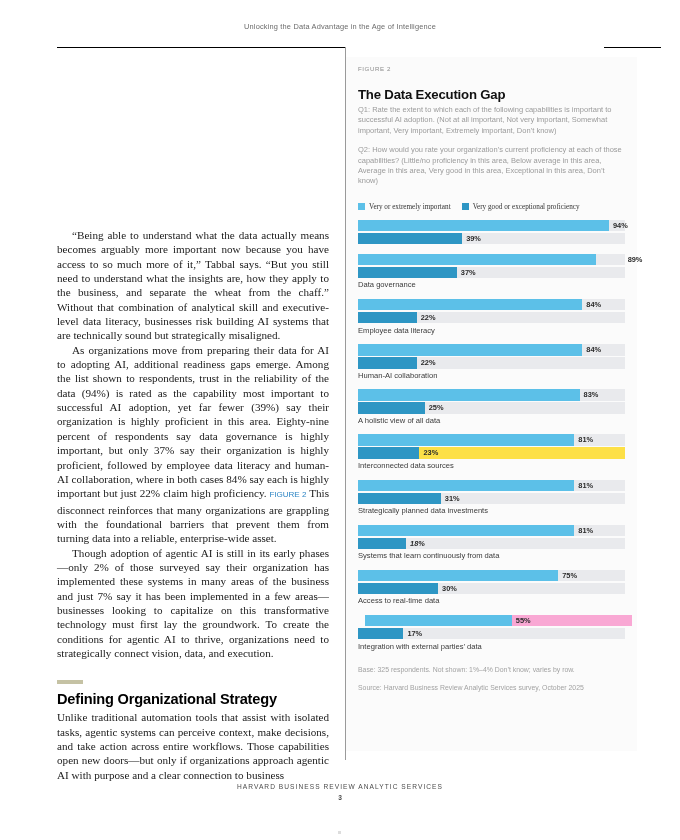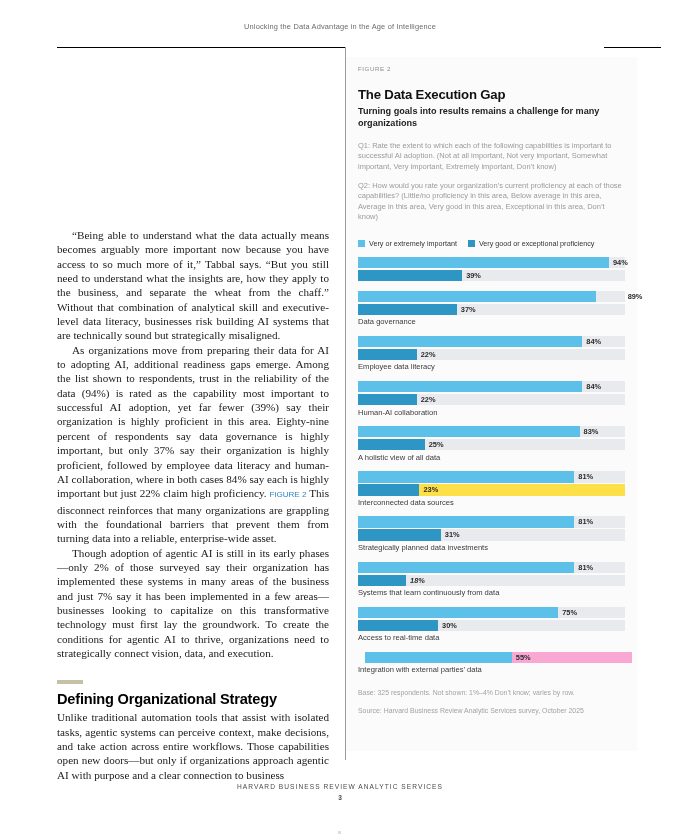--- a/index.html
+++ b/index.html
@@ -133,20 +133,21 @@
     color: #9b9b9b;
     margin-bottom: 9px;
   }
 
   
   .legend {
     display: flex;
     align-items: center;
     margin-top: 16px;
     margin-bottom: 9px;
+    font-family: Liberation Serif, serif;
   }
   .legend-item {
     display: flex;
     align-items: center;
     margin-right: 11px;
   }
   .legend-swatch {
     width: 7px;
     height: 7px;
     margin-right: 4px;
@@ -248,21 +249,20 @@
   <p>Though adoption of agentic AI is still in its early phases—only 2% of those surveyed say their organization has implemented these systems in many areas of the business and just 7% say it has been implemented in a few areas—businesses looking to capitalize on this transformative technology must first lay the groundwork. To create the conditions for agentic AI to thrive, organizations need to strategically connect vision, data, and execution.</p>
 
   <div class="section-accent"></div>
   <h2 class="section-head">Defining Organizational Strategy</h2>
   <p style="text-indent:0">Unlike traditional automation tools that assist with isolated tasks, agentic systems can perceive context, make decisions, and take action across entire workflows. Those capabilities open new doors—but only if organizations approach agentic AI with purpose and a clear connection to business</p>
 </div>
 
 <div class="figure-panel">
   <div class="fig-kicker">FIGURE 2</div>
   <div class="fig-title">The Data Execution Gap</div>
-  <div class="fig-subtitle">Turning goals into results remains a challenge for many organizations</div>
   <div class="fig-q">Q1: Rate the extent to which each of the following capabilities is important to successful AI adoption. (Not at all important, Not very important, Somewhat important, Very important, Extremely important, Don’t know)</div>
   <div class="fig-q">Q2: How would you rate your organization’s current proficiency at each of those capabilities? (Little/no proficiency in this area, Below average in this area, Average in this area, Very good in this area, Exceptional in this area, Don’t know)</div>
 
   <div class="legend" id="chart-legend">
       <div class="legend-item">
         <span class="legend-swatch" style="background: rgb(92, 192, 232);"></span>
         <span class="legend-label">Very or extremely important</span>
       </div>
       <div class="legend-item">
         <span class="legend-swatch" style="background: rgb(46, 150, 196);"></span>
@@ -366,20 +366,24 @@
         <div class="bar-track" style="background: rgb(233, 234, 237);">
           <div class="bar-fill" style="width: 30%; background: rgb(46, 150, 196);"></div>
           <div class="bar-value" style="left: 30%;">30%</div>
         </div>
         <div class="bar-cat">Access to real-time data</div>
       </div>
       <div class="bar-group">
         <div class="bar-track" style="background: #f9a8d4; margin-left: 7px;">
           <div class="bar-fill" style="width: 55%; background: rgb(92, 192, 232);"></div>
           <div class="bar-value" style="left: 55%;">55%</div>
+        </div>
+        <div class="bar-track" style="background: rgb(233, 234, 237);">
+          <div class="bar-fill" style="width: 17%; background: rgb(46, 150, 196);"></div>
+          <div class="bar-value" style="left: 17%;">17%</div>
         </div>
         <div class="bar-cat">Integration with external parties’ data</div>
       </div>
     </div>
 
   <div class="fig-note">Base: 325 respondents. Not shown: 1%–4% Don’t know; varies by row.</div>
   <div class="fig-source">Source: Harvard Business Review Analytic Services survey, October 2025</div>
 </div>
 
 <div class="footer">

